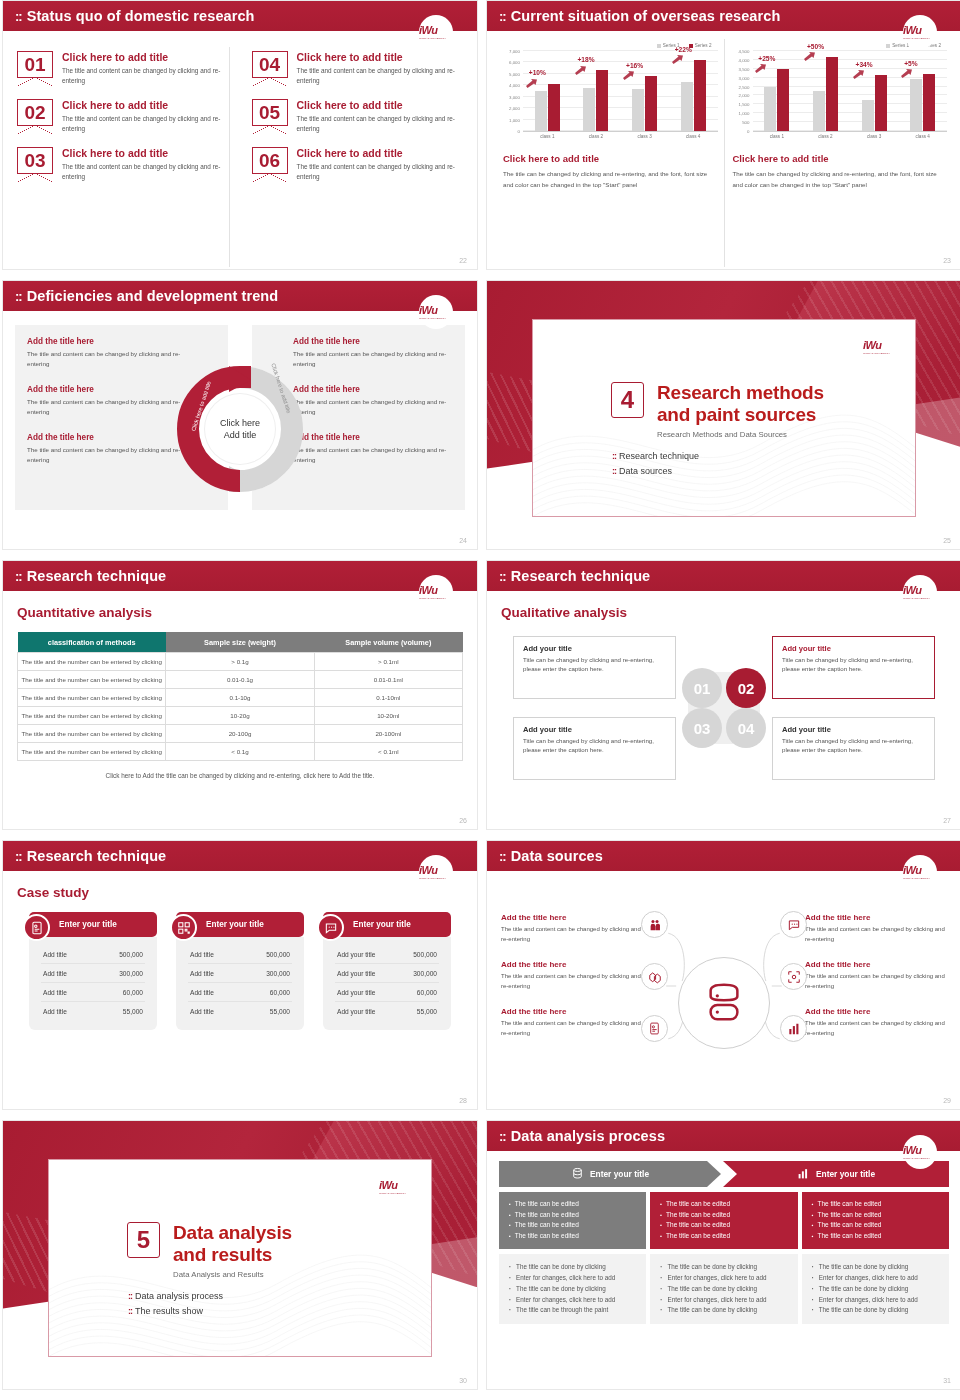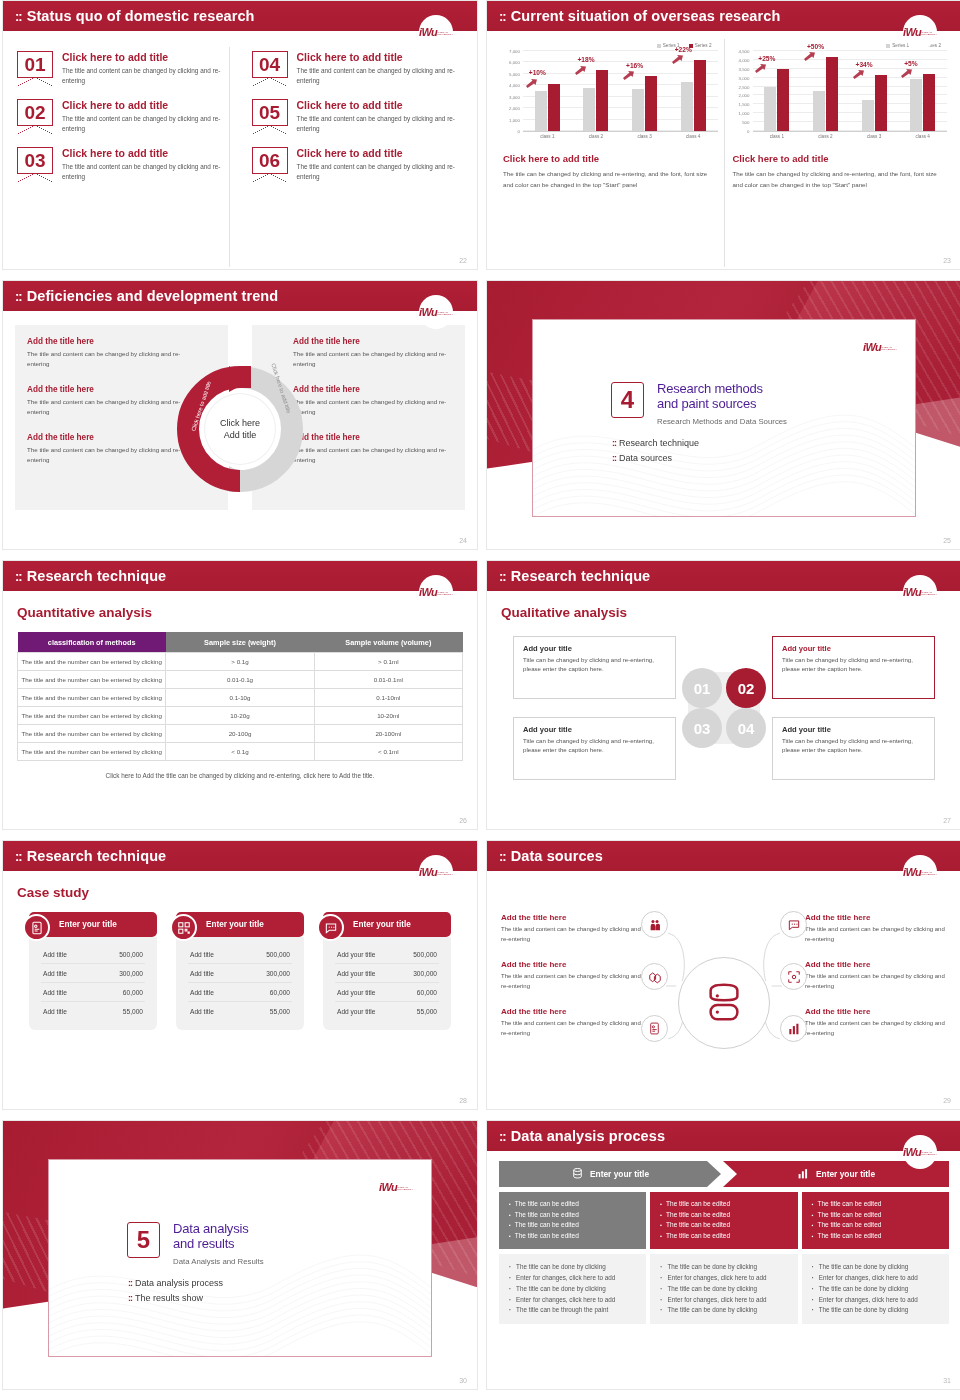--- a/index.html
+++ b/index.html
@@ -42,21 +42,21 @@
     color:#fff; font-weight:bold; font-size:13px; letter-spacing:-1px;
     margin-left:12px; margin-right:5px; line-height:1;
   }
   .hdr-title{
     color:#fff; font-size:14.5px; font-weight:bold; letter-spacing:0.1px;text-align:right;
   }
   .logo{
     position:absolute; right:24px; top:14px;
     width:34px; height:34px;
     background:#fff; border-radius:50%;
-    display:flex; flex-direction:row; align-items:center; justify-content:center;
+    display:flex; flex-direction:column; justify-content:center;
     z-index:4;
     box-shadow:0 0 0 0 rgba(0,0,0,0);
   }
   .logo .lmark{ font-size:11px; font-weight:bold; color:#a81c32; font-style:italic; letter-spacing:-0.5px; line-height:1;}
   .logo .lsub{ font-size:2.3px; color:#a81c32; letter-spacing:0.2px; margin-top:1.5px;}
   .pageno{
     position:absolute; right:10px; bottom:5px;
     font-size:7px; color:#b9b9b9;
   }
 
@@ -135,33 +135,33 @@
     background:repeating-linear-gradient(64deg, rgba(255,255,255,.12) 0 2px, transparent 2px 8px);
     clip-path:polygon(0 0, 100% 22%, 62% 100%, 0 78%);}
   .div-card{ position:absolute; left:45px; top:38px; right:45px; bottom:32px;
      background:#fff; border:1px solid #d99aa7; }
   .div-wave{ position:absolute; left:0; right:0; bottom:0; height:68%; overflow:hidden; opacity:.55;}
   .div-inner{ position:absolute; left:78px; top:62px;}
   .divnum{ display:inline-flex; align-items:center; justify-content:center;
      width:33px; height:36px; border:1.4px solid #a81c32; border-radius:3px;
      color:#a81c32; font-size:24px; font-weight:bold; vertical-align:top;}
   .divhead{ display:flex; gap:13px; align-items:flex-start;}
-  .divttl{ color:#4c1d95; font-size:13px; font-weight:normal; line-height:1.14; letter-spacing:-.2px;}
+  .divttl{ color:#b91c1c; font-size:19px; font-weight:bold; line-height:1.14; letter-spacing:-.2px;}
   .divsub{ color:#6a6a6a; font-size:7.8px; margin-top:5px;}
   .divlist{ margin-top:12px; margin-left:1px;}
   .divlist div{ font-size:9px; color:#3a3a3a; margin-bottom:5px;}
   .divlist b{ color:#a81c32; font-weight:bold; letter-spacing:-1px; margin-right:3px;}
   .logo-dark .lmark{ color:#a81c32;}
 
   
   .s26-body{ padding:6px 14px 0 14px; height:236px;}
   .ctr-title{ color:#a81c32; font-size:13.5px; font-weight:bold; margin:8px 0 12px;}
   table.qt{ width:100%; border-collapse:collapse; table-layout:fixed;}
   table.qt th{ color:#fff; font-size:7.3px; font-weight:bold; padding:5.5px 2px; text-align:center;}
-  table.qt th.c1{ background:#701a75;}
+  table.qt th.c1{ background:#0f766e;}
   table.qt th.c2{ background:#7d7d7d;}
   table.qt td{ border:1px solid #dcdcdc; font-size:6.2px; color:#555; text-align:center; padding:5px 3px;}
   table.qt td.first{ text-align:center;}
   .s26-note{ text-align:center; font-size:6.4px; color:#555; margin-top:11px;}
 
   
   .s27-body{ position:relative; padding:6px 14px 0; height:236px;}
   .qgrid{ position:relative; margin-top:6px; height:152px;}
   .qbox{ position:absolute; width:163px; height:63px; border:1px solid #d2d2d2; background:#fff; padding:7px 9px; }
   .qbox.tl{ left:12px; top:4px;} .qbox.tr{ right:12px; top:4px; border-color:#a81c32;}

